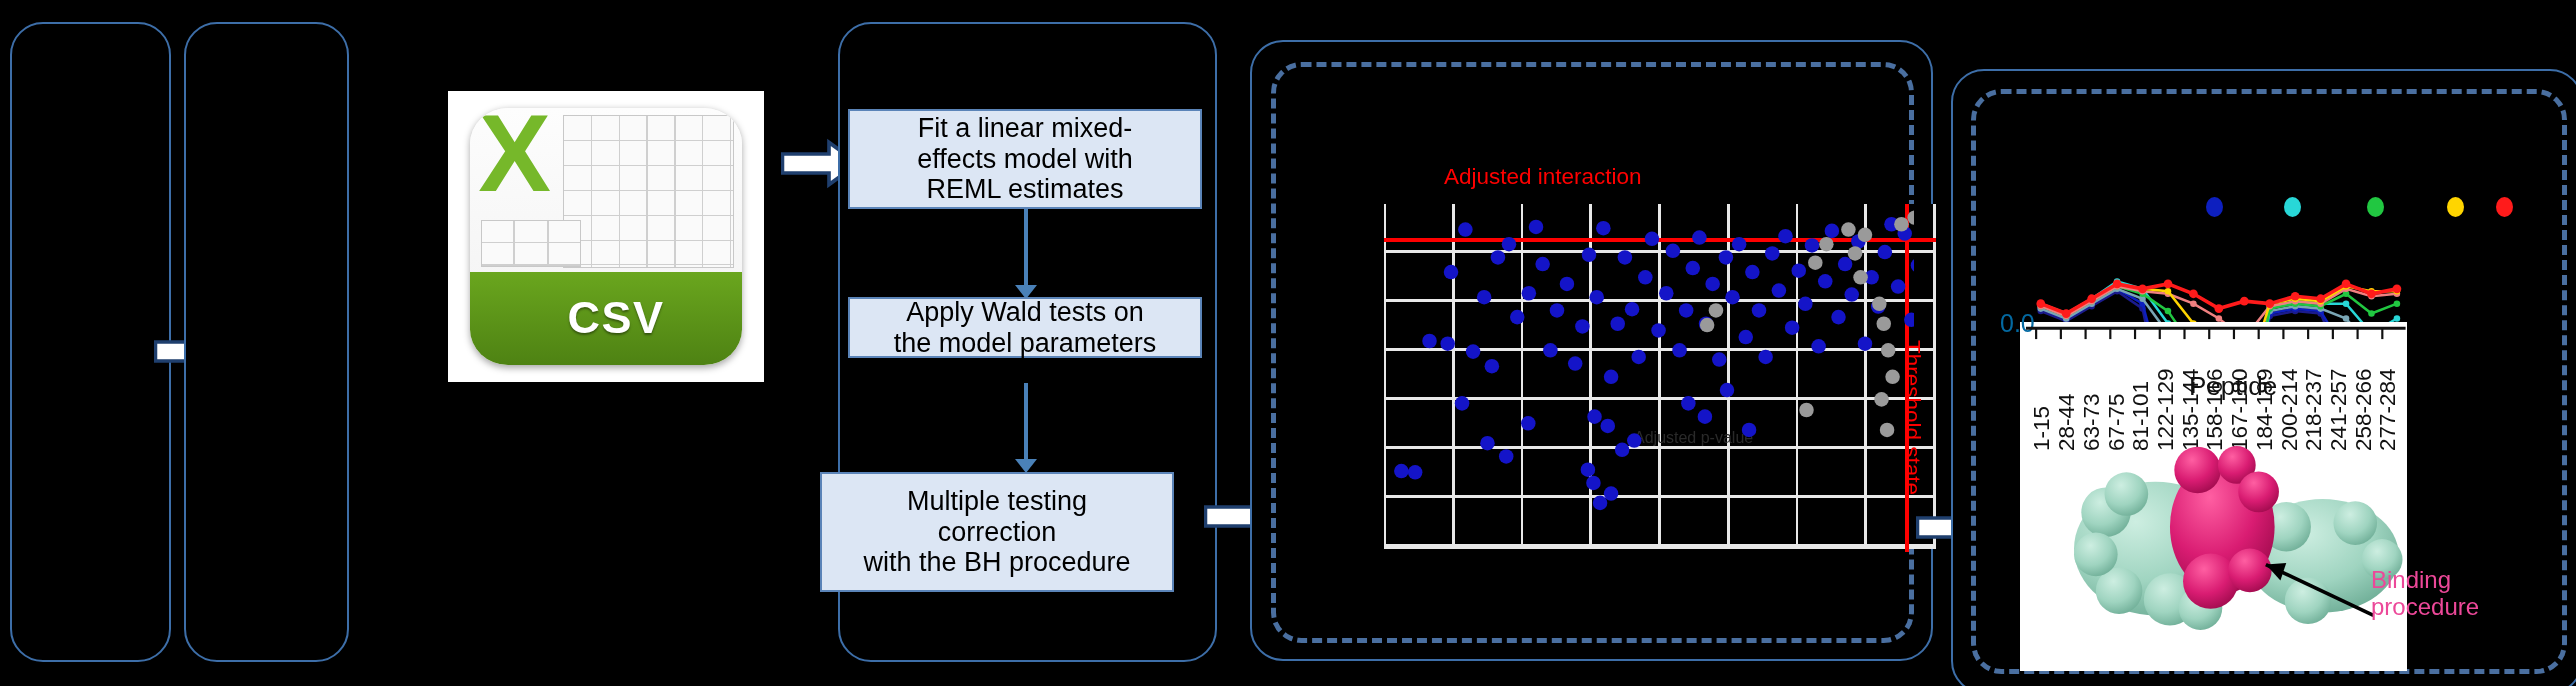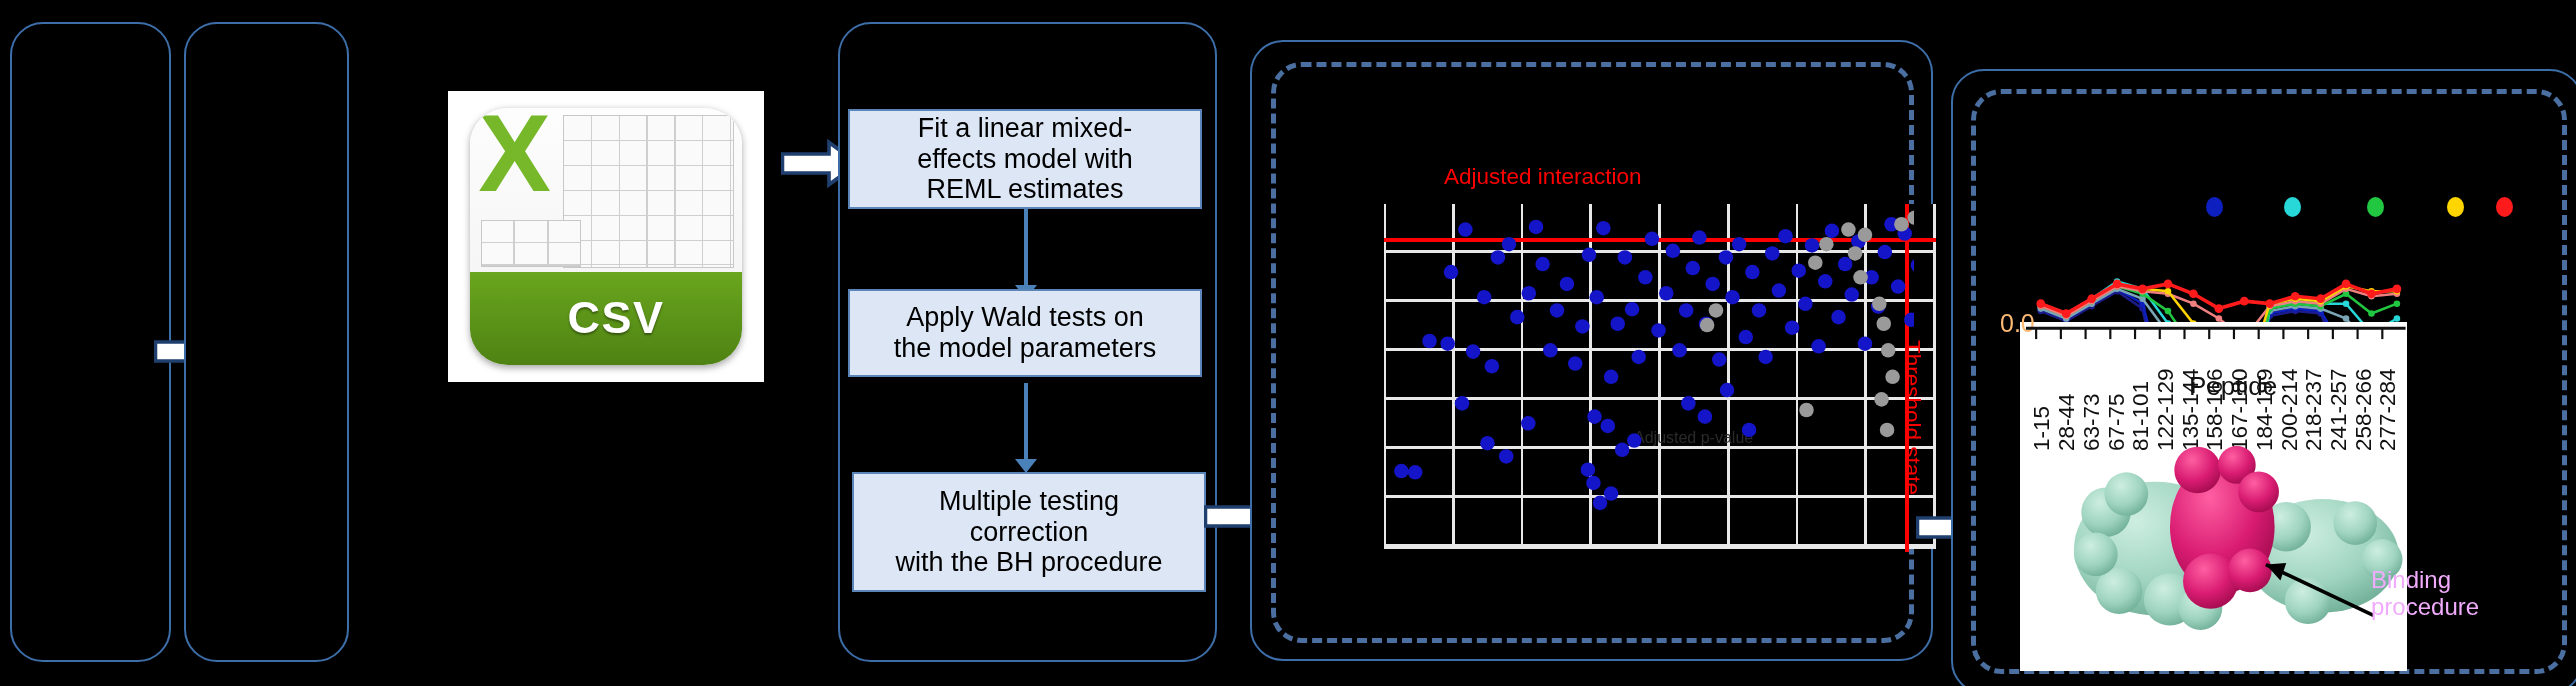--- a/index.html
+++ b/index.html
@@ -61,26 +61,26 @@
         #000;
       border-left:2.9px solid #e8e8e8;border-bottom:2.9px solid #e8e8e8;}
   .redline-h{position:absolute;background:#ff0000;height:3.6px;}
   .redline-v{position:absolute;background:#ff0000;width:3.6px;}
   .faint{position:absolute;color:#2a2a2a;font-size:16px;white-space:nowrap;}
 
   
   .pep{position:absolute;}
   .pep svg{display:block;}
   .pep-white{position:absolute;background:#fff;}
-  .ylab0{position:absolute;color:#fdba74;font-size:25px;}
+  .ylab0{position:absolute;color:#0369a1;font-size:25px;}
   .peptick{position:absolute;color:#111;font-size:22.5px;white-space:nowrap;
            transform:rotate(-90deg);transform-origin:left top;}
   .pep-axis-label{position:absolute;color:#111;font-size:26px;}
   .legdot{position:absolute;border-radius:50%;}
-  .bind-label{position:absolute;color:#f0abfc;font-size:24px;line-height:1.12;}
+  .bind-label{position:absolute;color:#ec4899;font-size:24px;line-height:1.12;}
 </style>
 </head>
 <body>
 
 <div class="panel" style="left:10.2px;top:22px;width:161px;height:640px;"></div>
 
 <div class="arrow" style="left:154px;top:326px;width:80px;height:51px;">
   <svg width="80" height="51" viewBox="0 0 110 70">
     <path d="M2 22 H66 V6 L106 35 L66 64 V48 H2 Z" fill="#ffffff" stroke="#1f3f6e" stroke-width="5"></path>
   </svg>
@@ -110,29 +110,29 @@
 <div class="panel" style="left:838px;top:22px;width:379px;height:640px;"></div>
 
 <div class="pbox" style="left:848px;top:109px;width:354px;height:100px;">
   <div>
     Fit a linear mixed-<br>effects model with<br><b>REML</b> estimates
   </div>
 </div>
 <div class="connector" style="left:1024px;top:209px;height:80px;"></div>
 <div class="conn-head" style="left:1015px;top:285px;"></div>
 
-<div class="pbox" style="left:848px;top:289px;width:354px;height:88px;">
+<div class="pbox" style="left:848px;top:297px;width:354px;height:61px;">
   <div>
     Apply <b>Wald tests</b> on<br>the model parameters
   </div>
 </div>
 <div class="connector" style="left:1024px;top:383px;height:80px;"></div>
 <div class="conn-head" style="left:1015px;top:459px;"></div>
 
-<div class="pbox" style="left:852px;top:472px;width:354px;height:120px;">
+<div class="pbox" style="left:820px;top:472px;width:354px;height:120px;">
   <div>
     Multiple testing<br>correction<br>with the <b>BH</b> procedure
   </div>
 </div>
 
 <div class="arrow" style="left:1204px;top:491px;width:80px;height:51px;">
   <svg width="80" height="51" viewBox="0 0 110 70">
     <path d="M2 22 H66 V6 L106 35 L66 64 V48 H2 Z" fill="#ffffff" stroke="#1f3f6e" stroke-width="5"></path>
   </svg>
 </div>

